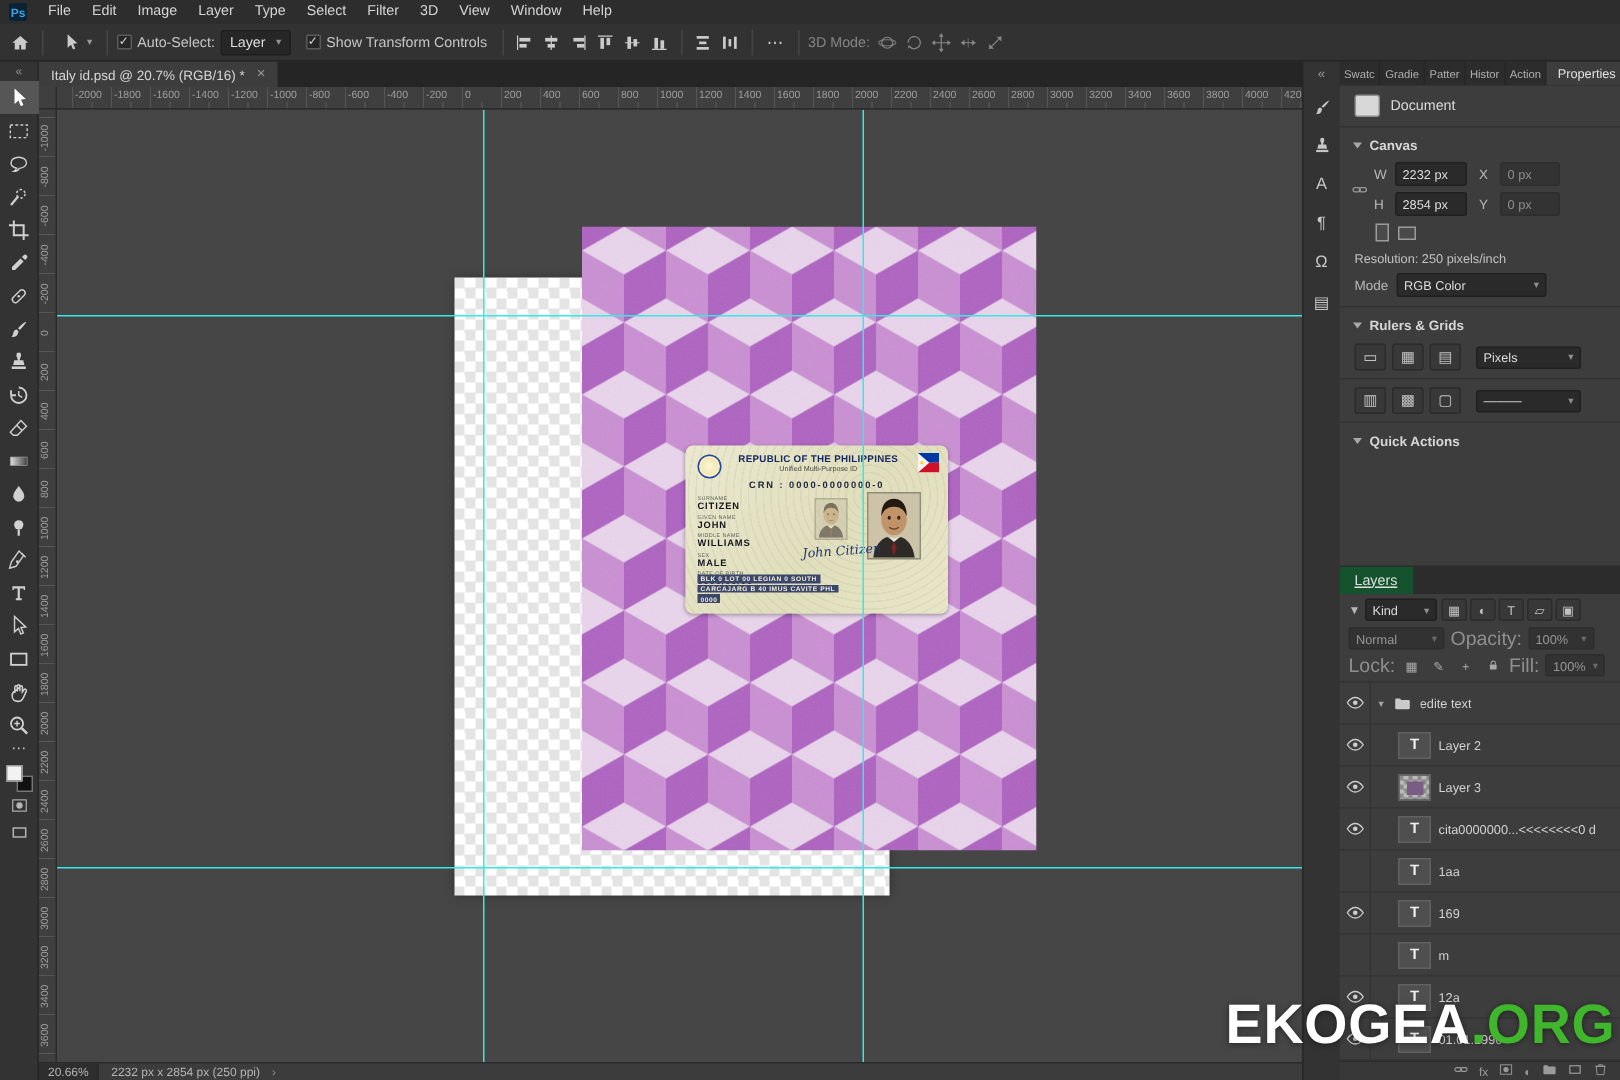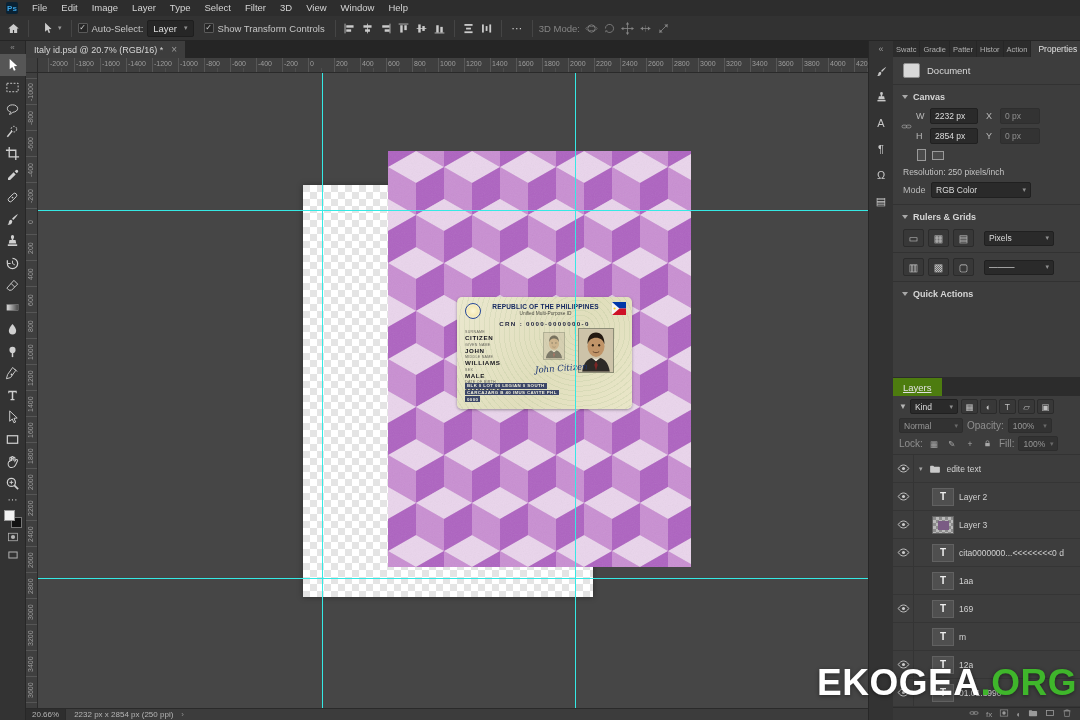--- a/index.html
+++ b/index.html
@@ -125,28 +125,28 @@
 .mode-row .flab{width:22px;}
 .mode-row .sel{width:100px;}
 .mode-row.indented{padding-left:38px;}
 .icons-row{display:flex;align-items:center;gap:4px;padding:3px 10px 3px;}
 .pbtn{width:21px;height:18px;background:#383838;border:1px solid #2b2b2b;border-radius:2px;display:flex;align-items:center;justify-content:center;color:#c2c2c2;font-size:10px;}
 .icons-row .sel{width:70px;margin-left:6px;height:15px;}
 
 
 #layers-area{flex:1;display:flex;flex-direction:column;border-top:1px solid #2c2c2c;overflow:hidden;}
 #layers-tabbar{height:18px;background:#2c2c2c;display:flex;flex:none;}
-.ltab{background:#4d7c0f;padding:0 10px;display:flex;align-items:center;font-size:9.5px;color:#e0e0e0;text-decoration:underline;}
+.ltab{background:#14532d;padding:0 10px;display:flex;align-items:center;font-size:9.5px;color:#e0e0e0;text-decoration:underline;}
 .lyr-row1{display:flex;align-items:center;gap:3px;padding:3px 6px 2px;flex:none;}
 .funnel{color:#b5b5b5;font-size:8px;}
 .sel.kind{width:48px;height:15px;}
 .lyr-fbtn{width:17px;height:15px;background:#383838;border:1px solid #2b2b2b;display:flex;align-items:center;justify-content:center;font-size:8.5px;color:#c0c0c0;border-radius:2px;}
 .lyr-row2{display:flex;align-items:center;gap:4px;padding:2px 6px;flex:none;}
 .sel.blend{width:64px;height:15px;opacity:.55;}
-.dimlab{color:#8f8f8f;font-size:10px;white-space:nowrap;}
+.dimlab{color:#8f8f8f;font-size:13px;white-space:nowrap;}
 .sel.op{width:44px;height:15px;opacity:.55;}
 .lyr-row3{display:flex;align-items:center;gap:4px;padding:1px 6px 3px;border-bottom:1px solid #333;flex:none;}
 .lockbtn{width:14px;height:14px;display:flex;align-items:center;justify-content:center;font-size:8.5px;color:#a8a8a8;}
 .lockbtn svg{width:9px;height:9px;}
 .sel.fillsel{width:40px;height:15px;opacity:.55;}
 #layers-list{flex:1;overflow:hidden;}
 .layer-row{height:28px;display:flex;align-items:stretch;border-bottom:1px solid #353535;}
 .eye-cell{width:21px;border-right:1px solid #343434;display:flex;align-items:center;justify-content:center;color:#cdcdcd;flex:none;}
 .eye-cell svg{width:13px;height:13px;}
 .layer-body{flex:1;display:flex;align-items:center;gap:5px;padding-left:5px;overflow:hidden;}

